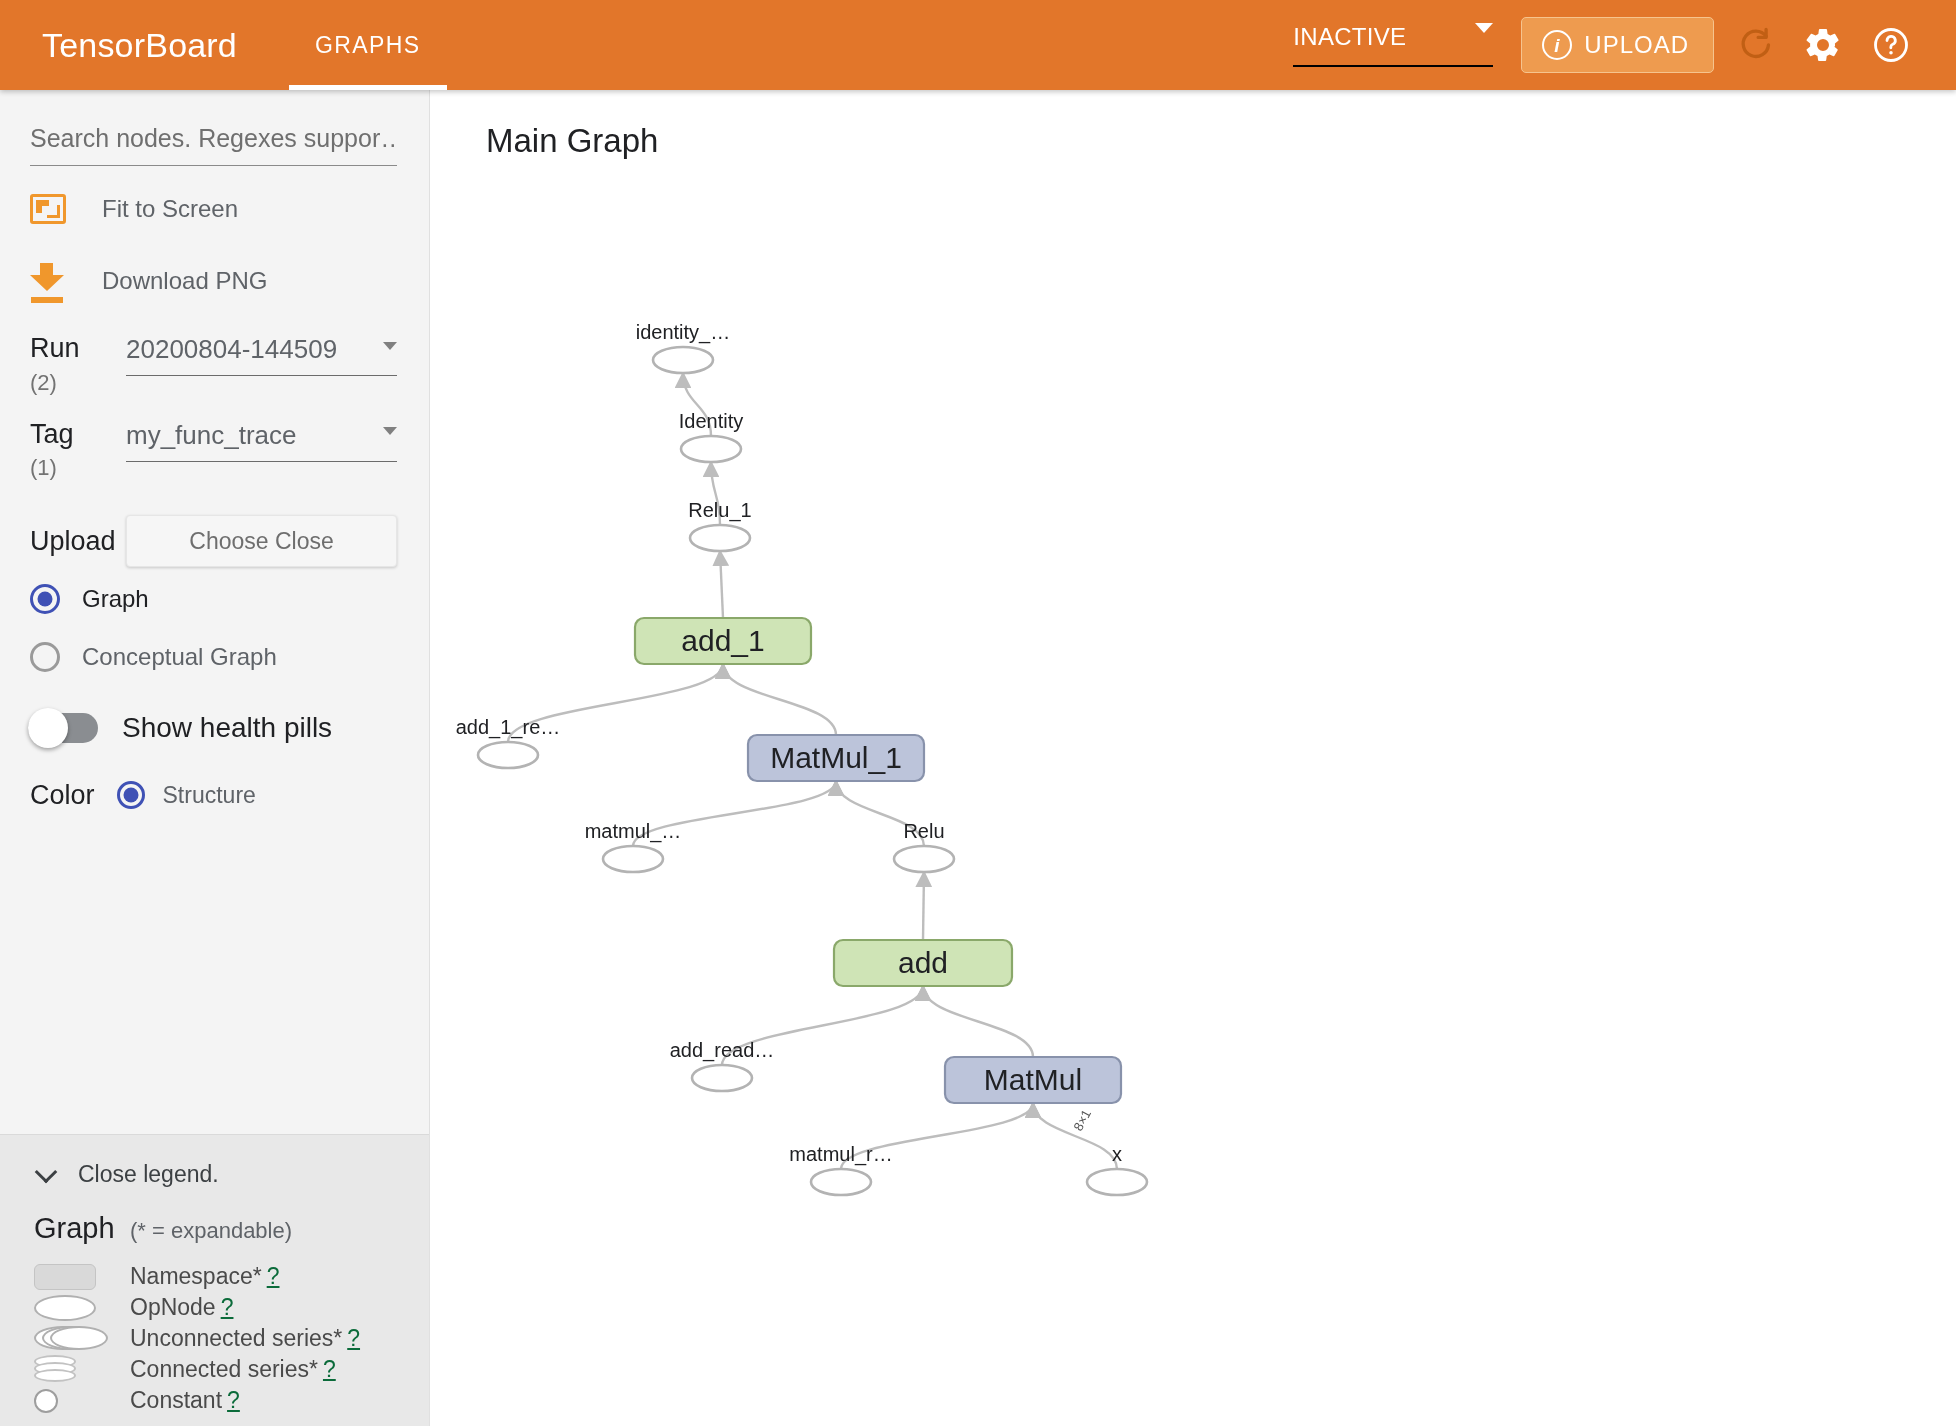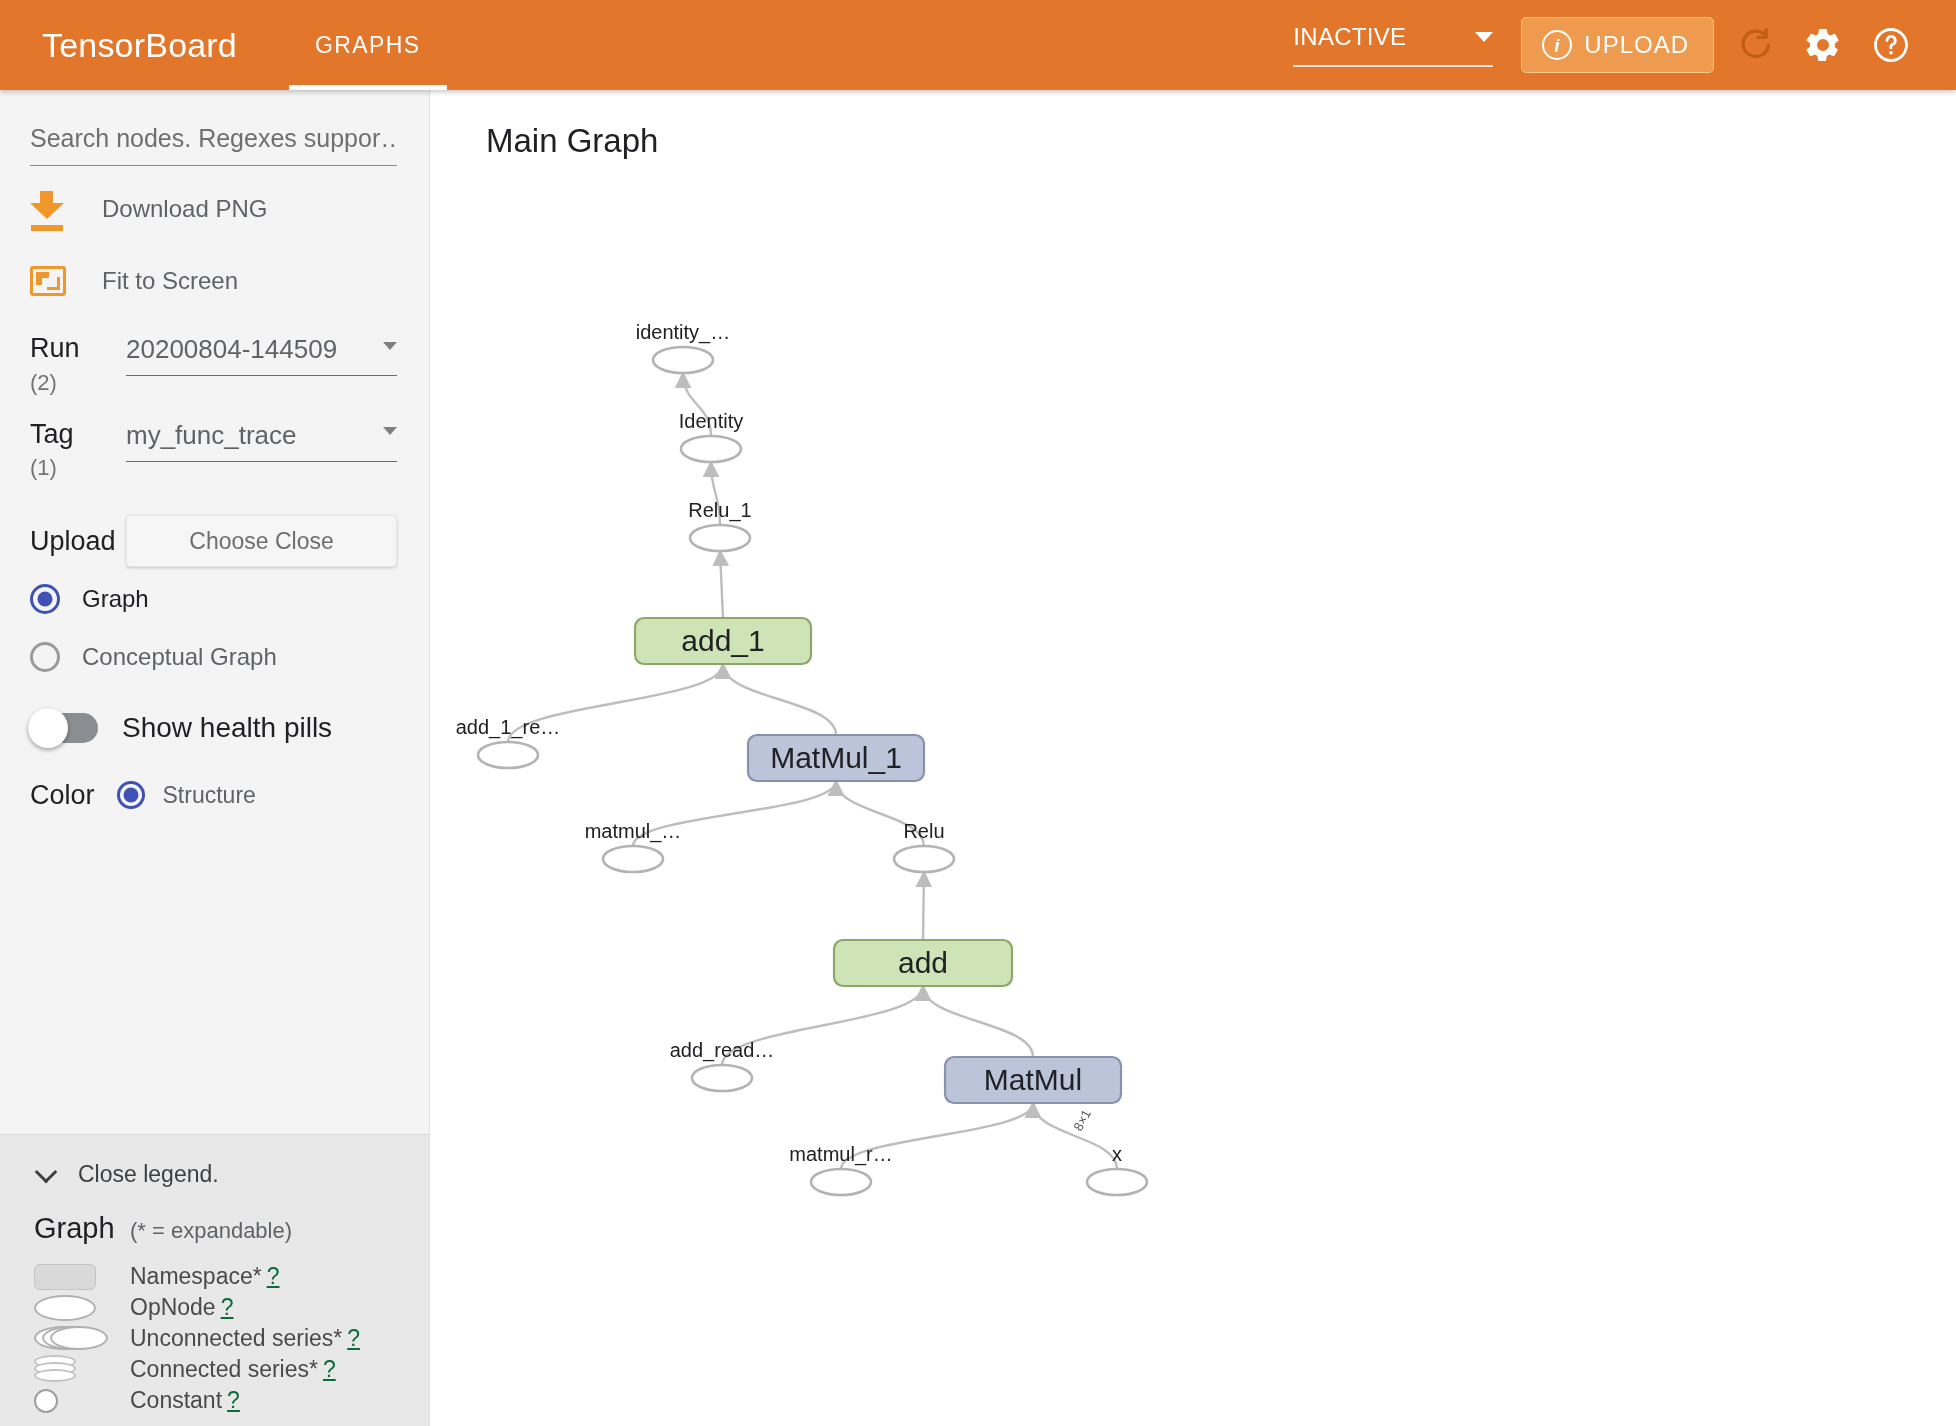--- a/index.html
+++ b/index.html
@@ -35,22 +35,22 @@
   .tab.active::after {
     content: ""; position: absolute; left: 0; right: 0; bottom: 0;
     height: 5px; background: #fff;
   }
   .toolbar-right {
     margin-left: auto; display: flex; align-items: center;
     padding-right: 38px; gap: 0;
   }
   .reload-select {
     position: relative; width: 200px; margin-right: 28px;
-    border-bottom: 2px solid #e5e5e5; padding-bottom: 14px;
-    display: flex; align-items: center; cursor: pointer;
+    border-bottom: 2px solid #000000; padding-bottom: 14px;
+    display: flex; cursor: pointer;
   }
   .reload-select .value {
     color: #fff; font-size: 24px; letter-spacing: .3px; flex: 1;
   }
   .caret-down {
     width: 0; height: 0;
     border-left: 9px solid transparent;
     border-right: 9px solid transparent;
     border-top: 10px solid #fff;
   }
@@ -290,34 +290,34 @@
 
     <div class="sidebar">
       <div class="sidebar-scroll">
 
         <div class="search-wrap">
           <input class="search-input" type="text" placeholder="Search nodes. Regexes suppor…" style="">
         </div>
 
         <div class="action-row">
           <span class="action-icon">
+            <span class="fit-icon"></span>
+          </span>
+          <span class="action-label">Fit to Screen</span>
+        </div>
+
+        <div class="action-row">
+          <span class="action-icon">
             <span class="dl-icon">
                 <span class="stem"></span>
                 <span class="head"></span>
                 <span class="bar"></span>
               </span>
           </span>
           <span class="action-label">Download PNG</span>
-        </div>
-
-        <div class="action-row">
-          <span class="action-icon">
-            <span class="fit-icon"></span>
-          </span>
-          <span class="action-label">Fit to Screen</span>
         </div>
 
         <div class="field-row">
           <div class="field-label">
             <div class="name">Run</div>
             <div class="count">(2)</div>
           </div>
           <div class="dropdown">
             <span class="dval">20200804-144509</span>
             <span class="dcaret"></span>

